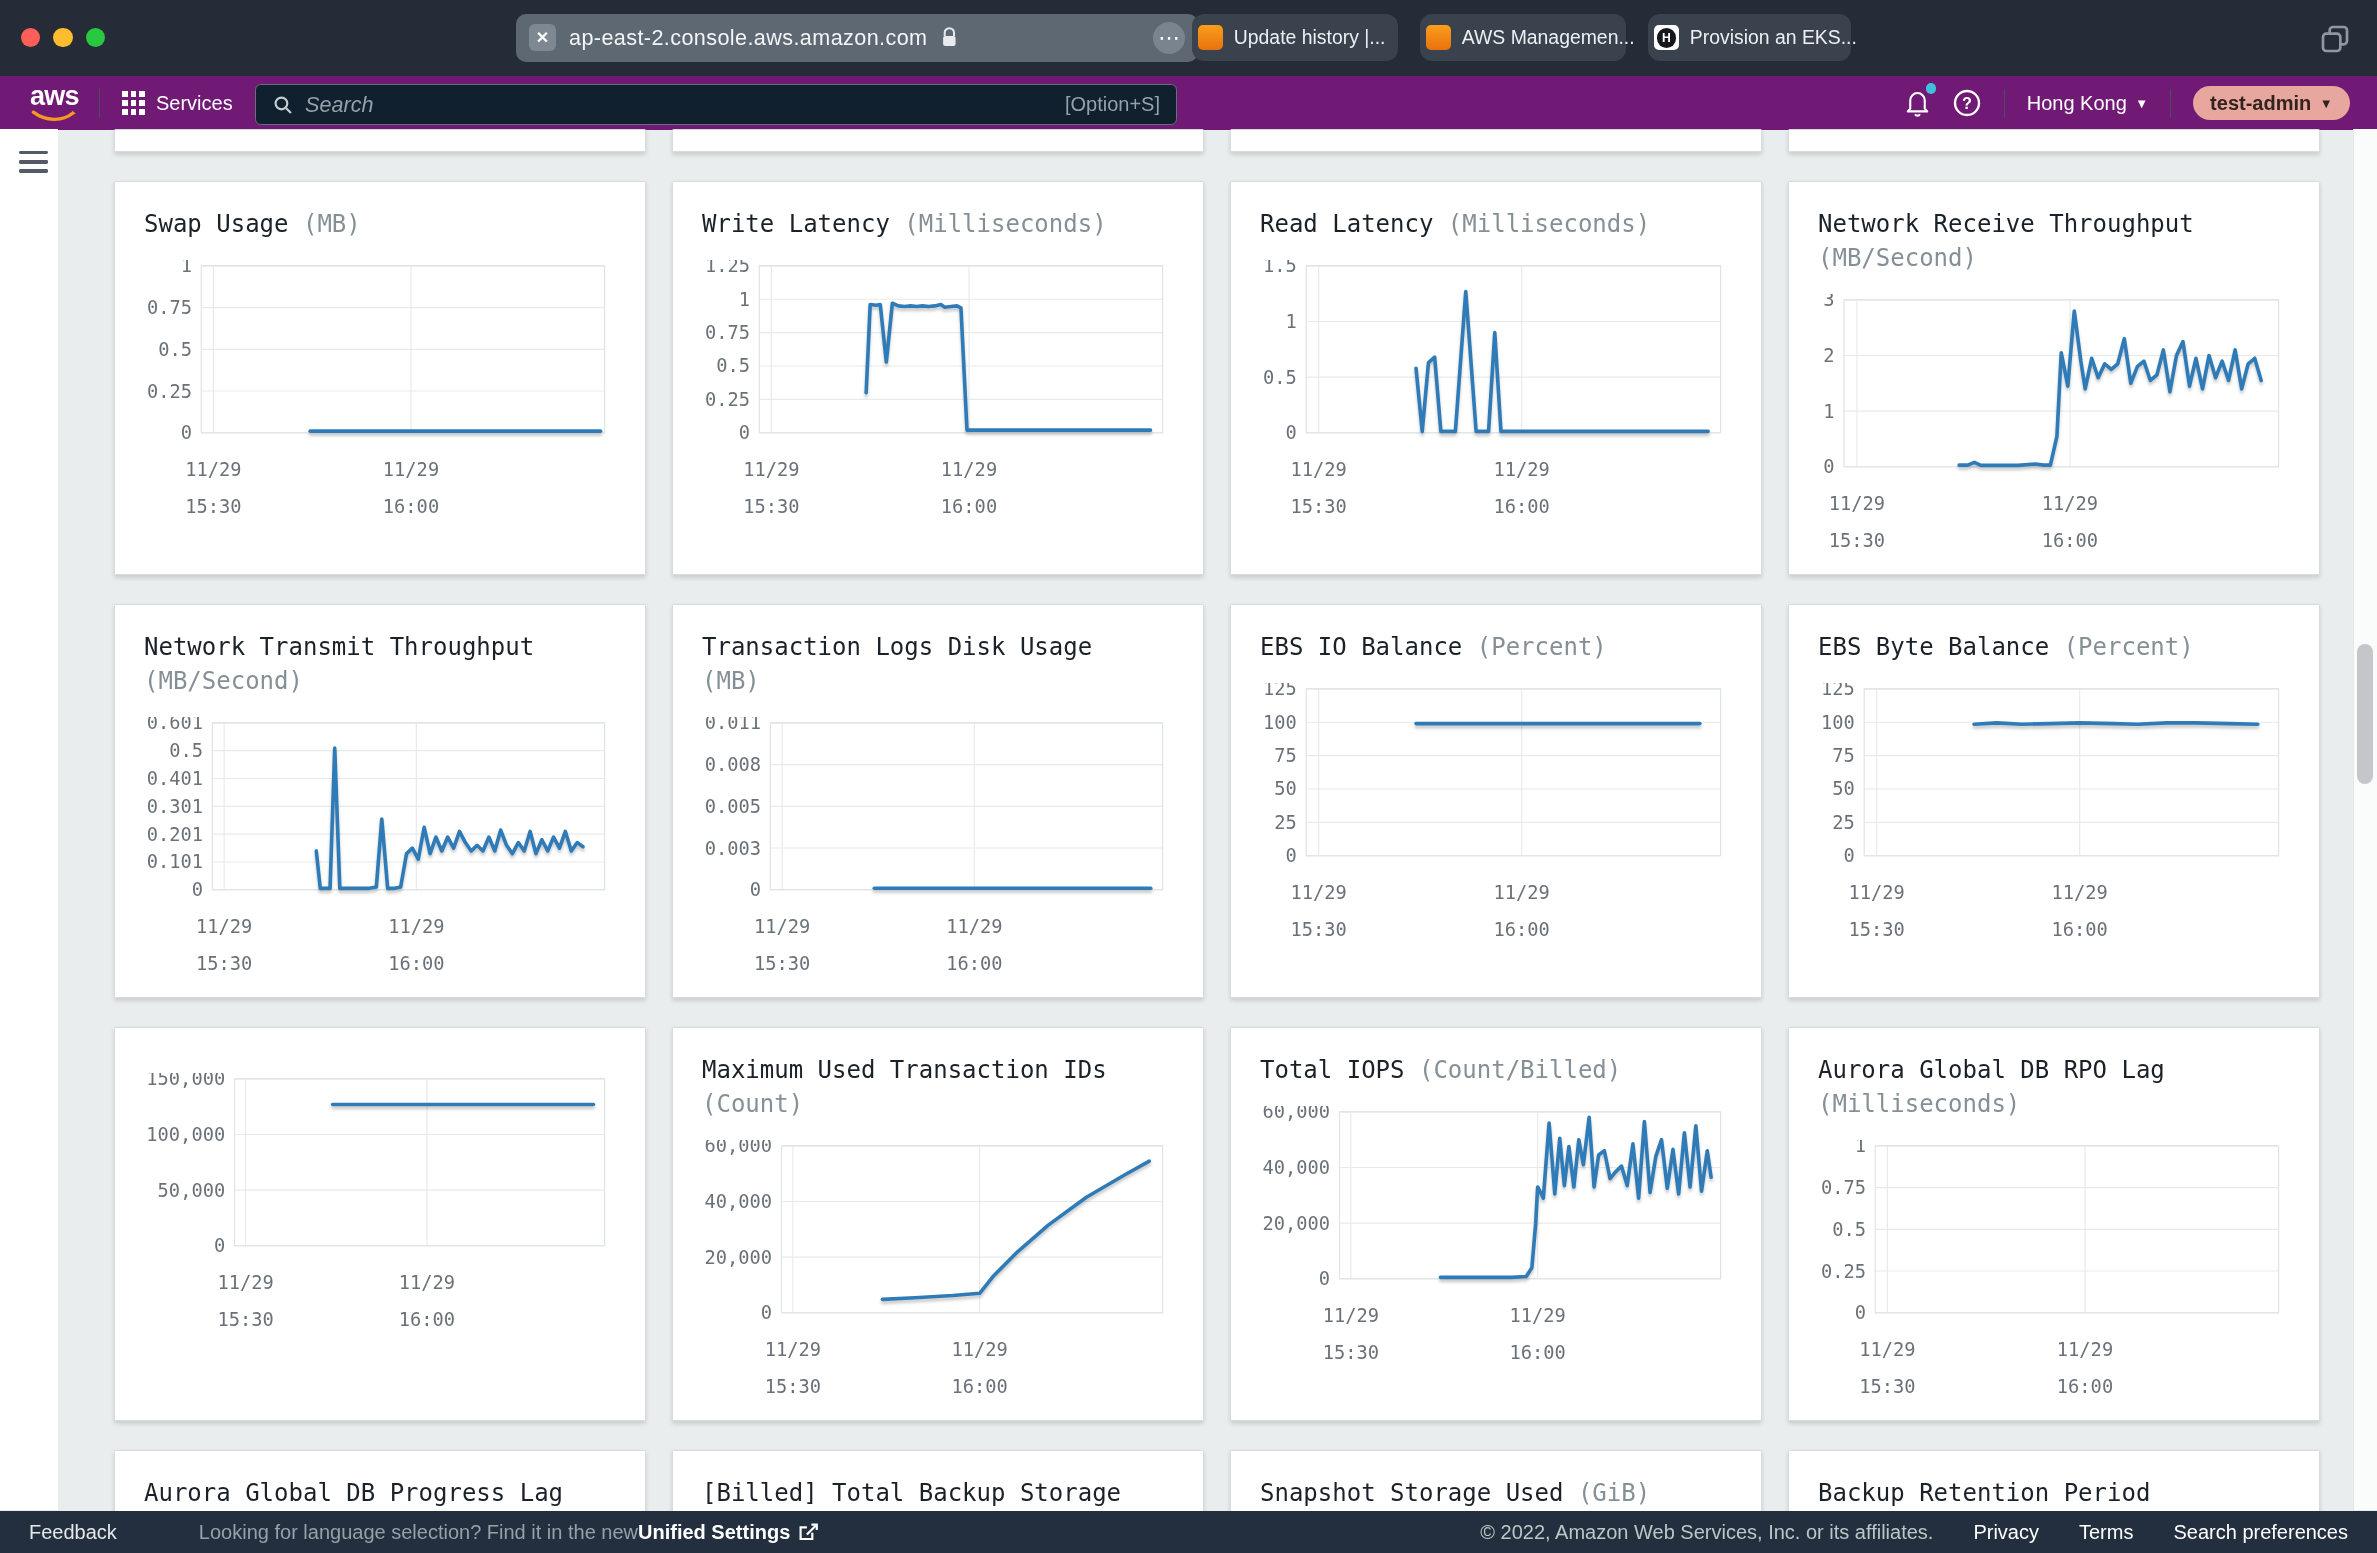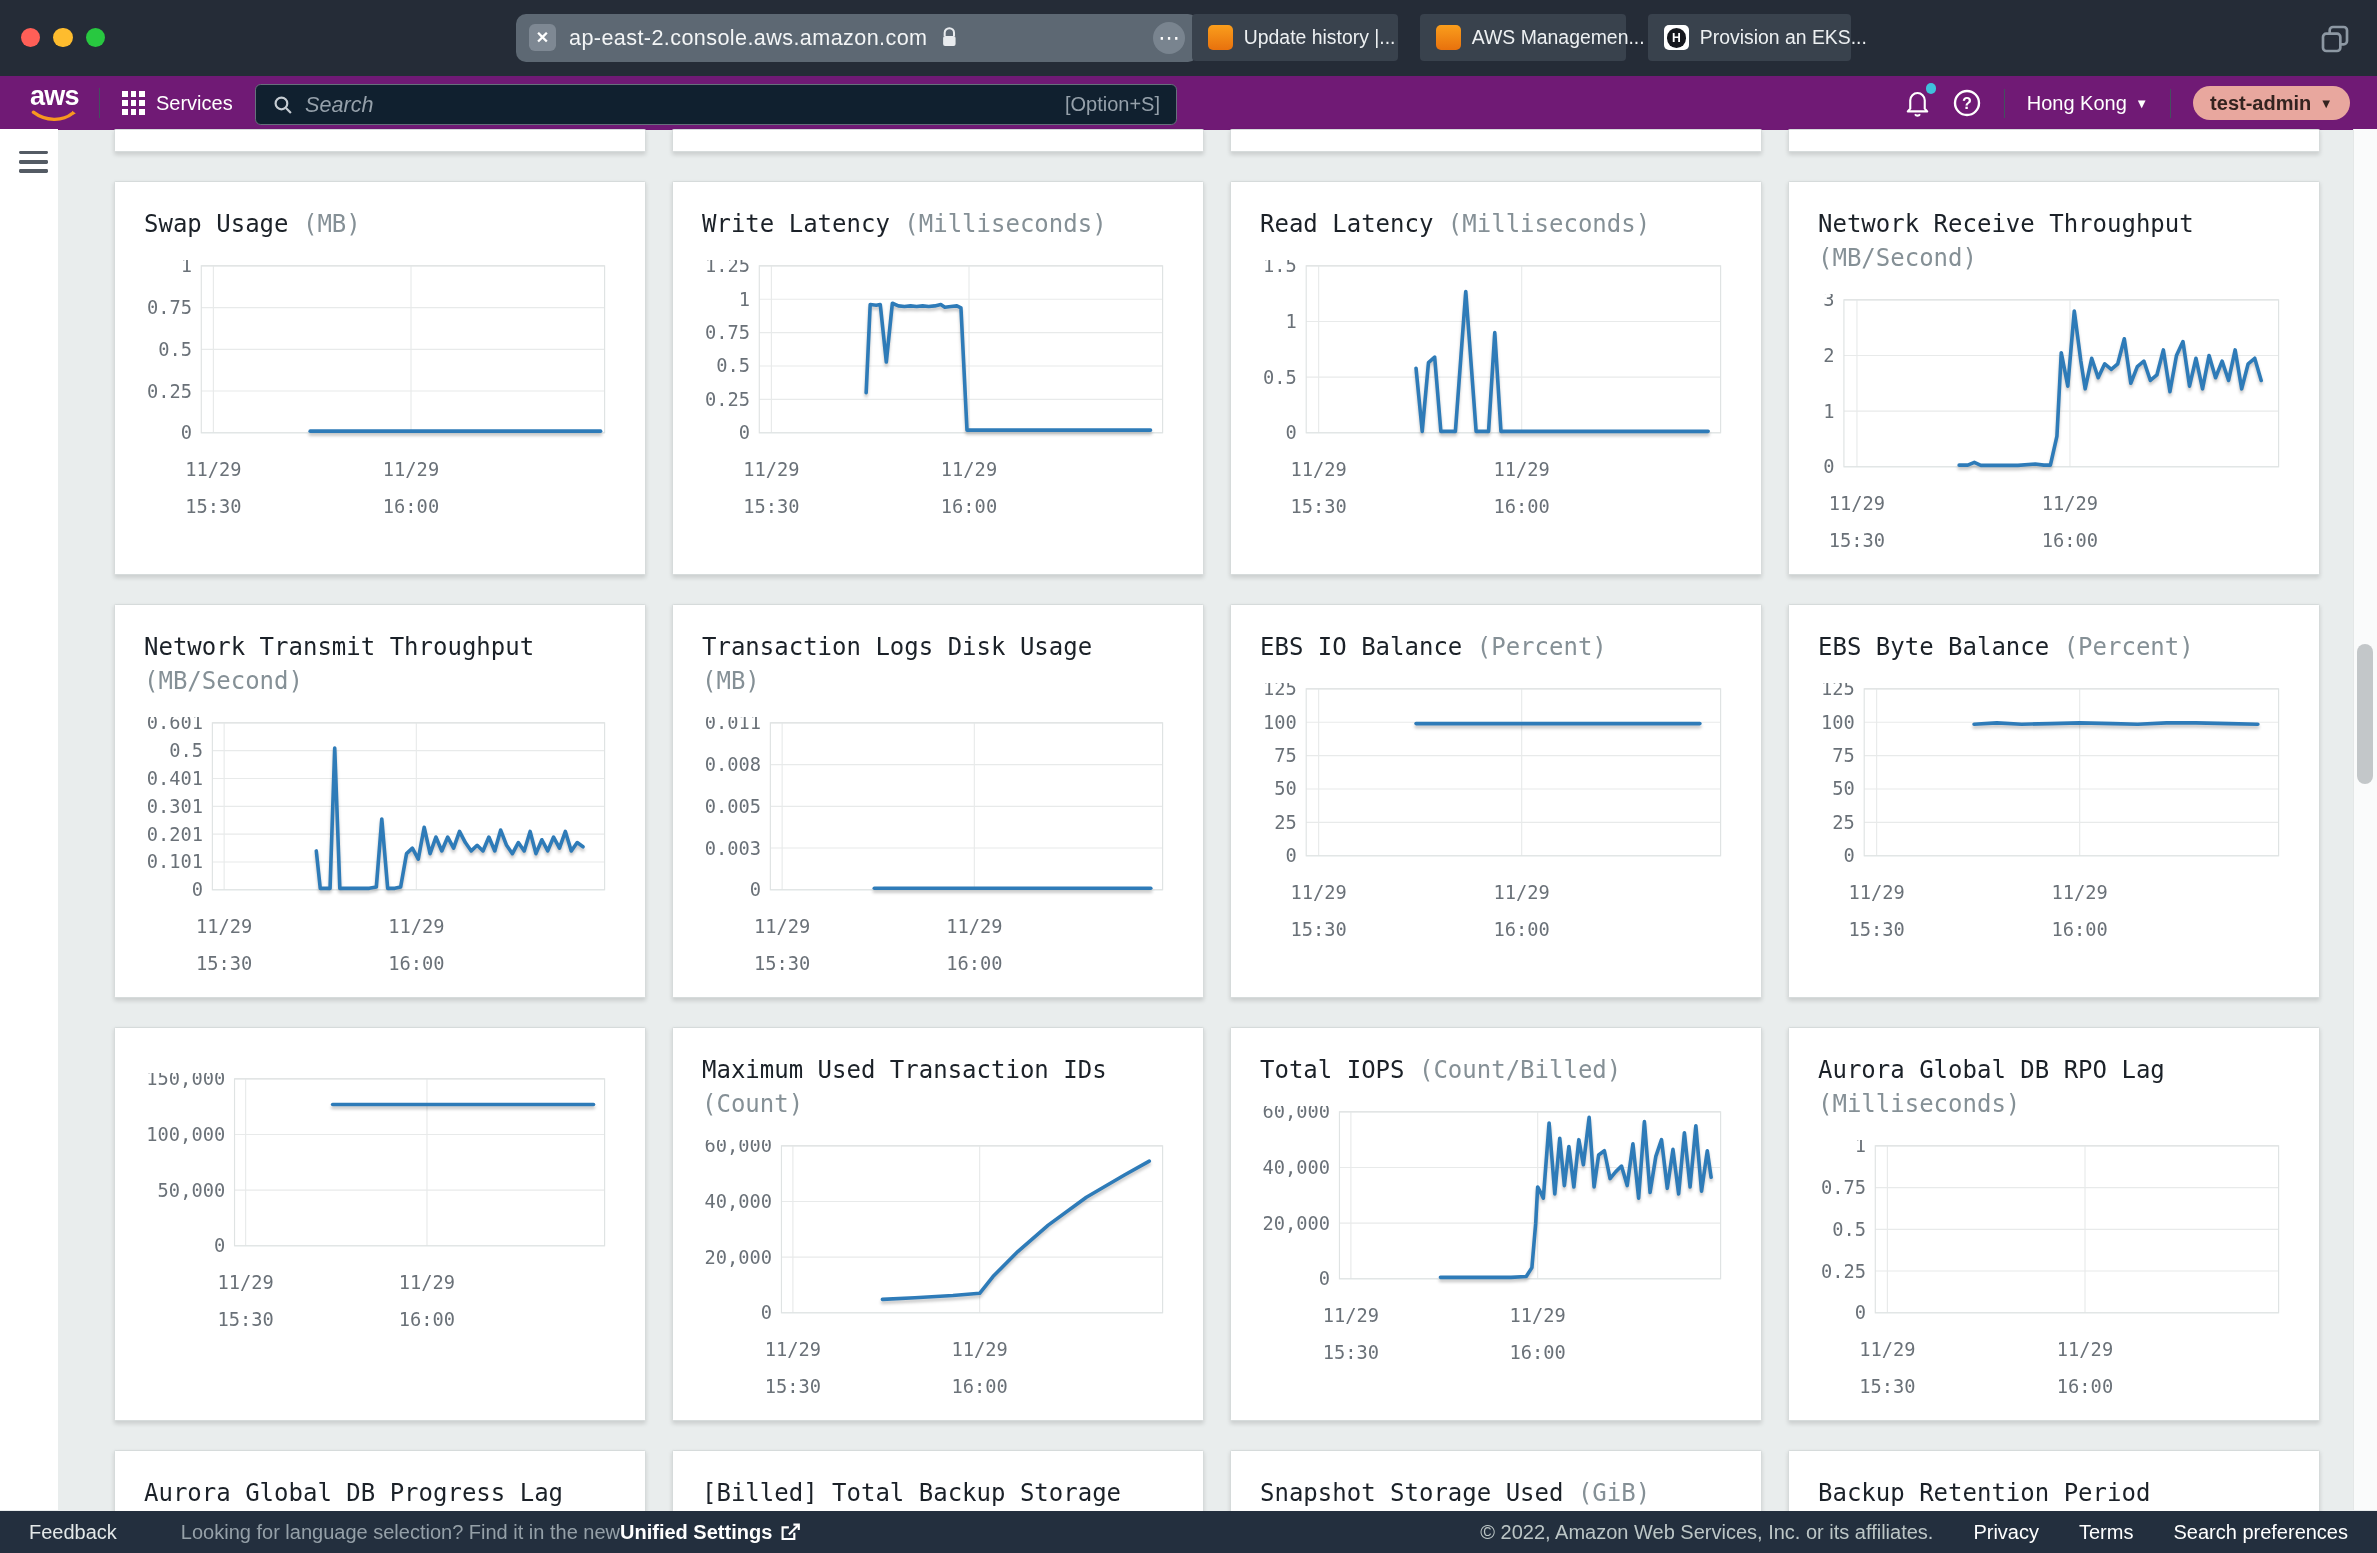--- a/index.html
+++ b/index.html
@@ -8,21 +8,21 @@
 
   
   .chrome{position:absolute;top:0;left:0;width:2377px;height:76px;background:#252c37}
   .lights{position:absolute;left:21px;top:28px;display:flex;gap:13px}
   .light{width:19.4px;height:19.4px;border-radius:50%}
   .l-red{background:#ff5f57}.l-yellow{background:#febc2e}.l-green{background:#28c840}
   .urlbar{position:absolute;left:516px;top:13.7px;width:682px;height:48px;background:#5d6873;border-radius:10px;display:flex;align-items:center;padding:0 13px;gap:13px}
   .fav{width:27px;height:27px;border-radius:5.8px;background:#7e8893;color:#fff;display:flex;align-items:center;justify-content:center;font-size:16px;font-weight:700}
   .url{color:#f3f5f6;font-size:21.6px;letter-spacing:0.4px}
   .dots{margin-left:auto;width:32px;height:32px;border-radius:50%;background:#79848f;color:#fff;display:flex;align-items:center;justify-content:center;font-size:21.6px;line-height:0}
-  .tab{position:absolute;top:14.4px;height:47px;border-radius:4px;background:#39424d;display:flex;align-items:center;gap:10.8px;padding:0 16px;color:#edf0f2;font-size:19.4px;white-space:nowrap}
+  .tab{position:absolute;top:14.4px;height:47px;border-radius:12px;background:#39424d;display:flex;align-items:center;gap:10.8px;padding:0 6px;color:#edf0f2;font-size:19.4px;white-space:nowrap}
   .tab-icon{width:25px;height:25px;border-radius:5px;flex:none}
   .ticon-aws{background:linear-gradient(180deg,#fa9e1c,#e8710d)}
   .ticon-tf{background:#fff;display:flex;align-items:center;justify-content:center}
   .ticon-tf .inner{width:19.4px;height:19.4px;border-radius:50%;background:#15171d;color:#fff;font-size:12.2px;font-weight:700;display:flex;align-items:center;justify-content:center}
   .copy-icon{position:absolute;right:26px;top:23px}
 
   
   .appheader{position:absolute;top:76px;left:0;width:2377px;height:54px;background:#701a75;color:#fff}
   .logo{position:absolute;left:30px;top:7.2px;width:47px;text-align:center}
   .logo .aws-word{font-size:27px;font-weight:700;color:#fff;letter-spacing:-0.7px;line-height:1}
@@ -53,21 +53,21 @@
   .ctitle .muted{color:#859096}
   svg.chart{display:block;margin-top:18.7px}
   svg.chart polyline{filter:drop-shadow(0 4px 2px rgba(0,0,0,.22))}
 
   
   .scroll-track{position:absolute;right:0;top:129px;width:24.5px;height:1381px;background:#fafbfb;border-left:0.7px solid #e4e7e7}
   .scroll-thumb{position:absolute;left:3.6px;top:515px;width:16px;height:140px;border-radius:8px;background:#c3c7c9}
 
   
   .footer{position:absolute;left:0;bottom:0;width:2377px;height:42px;background:#232f3e;display:flex;align-items:center;padding:0 29px;z-index:6;font-size:20px;color:#d5dbdb}
-  .footer .fb{color:#e3e8e8;margin-right:64px}
+  .footer .fb{color:#e3e8e8;margin-right:82px}
   .lang-hint{color:#95a0a8}
   .lang-link{color:#fff;font-weight:700;display:inline-flex;align-items:center;gap:7.2px}
   .foot-right{margin-left:auto;display:flex;align-items:center;gap:40px}
   .copyright{color:#bcc6c6}
   .foot-link{color:#fff}
 </style>
 </head>
 <body>
 
 <div class="chrome">

